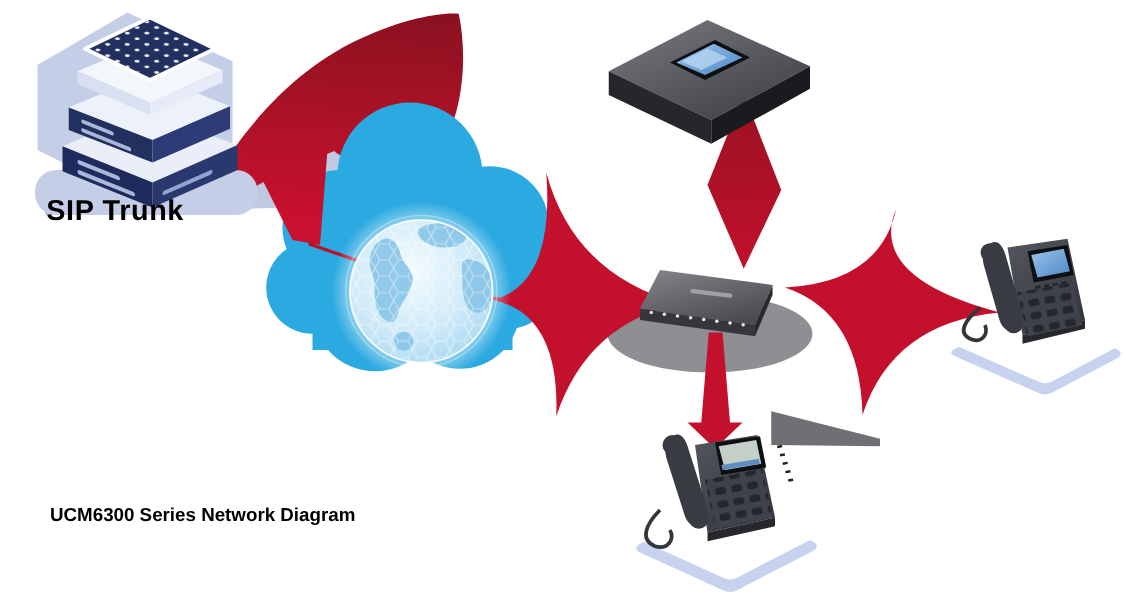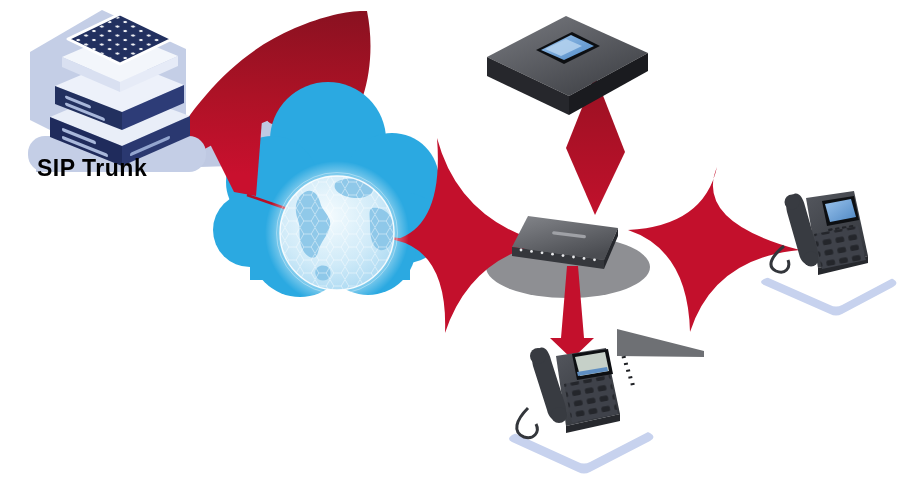--- a/index.html
+++ b/index.html
@@ -215,13 +215,14 @@
       <path d="M540,348 C533,350 531,358 533,366 L547,410 C549,419 556,423 561,421 C566,419 567,411 565,404 L551,360 C549,352 545,346 540,348 Z"></path>
       <circle cx="538" cy="356" r="8"></circle>
           <circle cx="559" cy="415" r="8"></circle>
     </g>
   </g>
 </svg>
 
 <div class="label server-label">
   <div>SIP Trunk</div>
 </div>
+<div class="label caption">UCM6300 Series Network Diagram</div>
 </div>
 
 </body></html>

